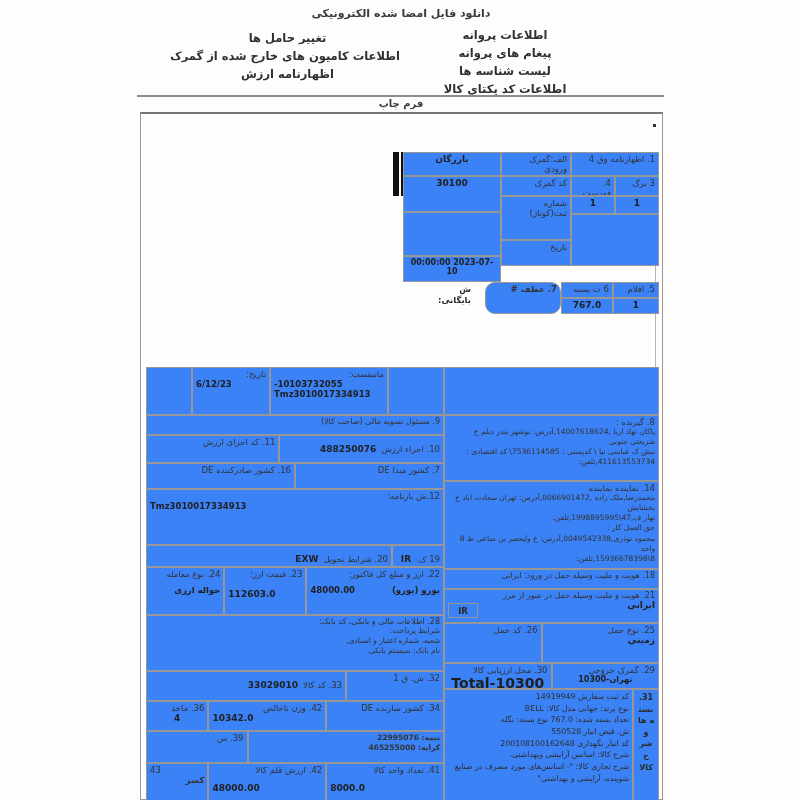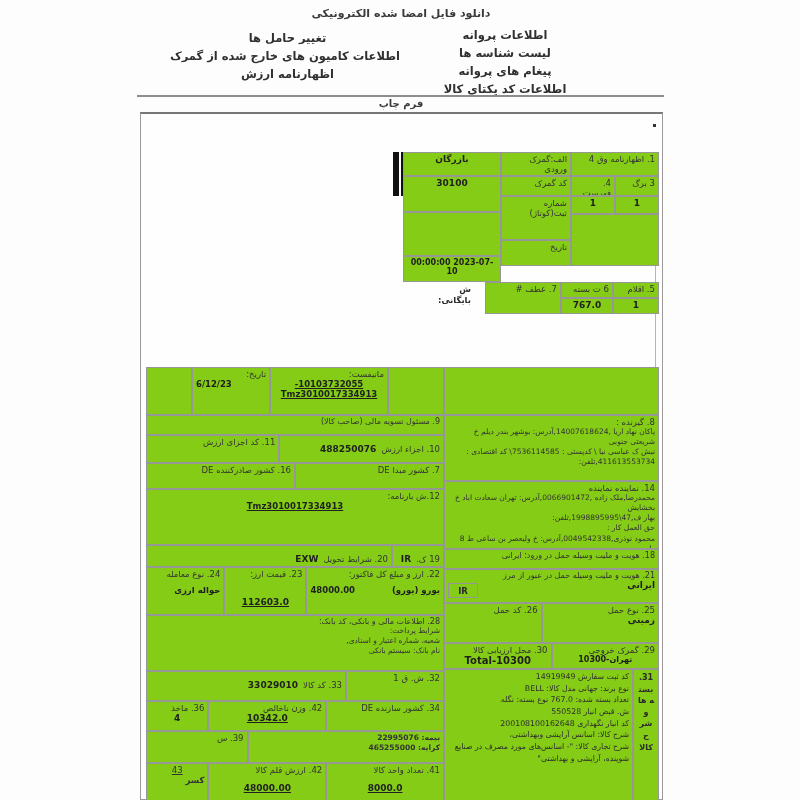--- a/index.html
+++ b/index.html
@@ -27,28 +27,28 @@
 
   
   .barcode-block { position:absolute; top:38px; right:22px; width:268px; text-align:center; }
   .bars { height:44px; display:flex; align-items:stretch; justify-content:center; direction:ltr; }
   .bars span { background:#111; margin-right:2px; }
   .bc-num { direction:ltr; font-family:"DejaVu Sans Mono", monospace; font-size:15px;
     font-weight:700; letter-spacing:2px; color:#1a1a1a; margin-top:1px; }
   .bc-cap { font-size:9px; color:#3a3a3a; margin-top:14px; }
 
   
-  .cell { border:1px solid #979797; padding:1px 3px; overflow:hidden; background:#84cc16; }
+  .cell { border:1px solid #979797; padding:1px 3px; overflow:hidden; background:#3b82f6; }
   .lbl { font-size:8.5px; color:#333; }
   .val { font-size:9px; font-weight:600; color:#1f1f1f; }
   .tiny { font-size:7.5px; line-height:1.35; color:#333; }
   .num { direction:ltr; unicode-bidi:isolate; }
   .ctr { text-align:center; }
-  .lft { text-align:center;text-decoration:underline; }
-  .bold { font-weight:400; }
+  .lft { text-align:left; }
+  .bold { font-weight:700;border-radius:10px; }
   .row { display:flex; }
 
   
   .toptable { position:absolute; top:38px; left:262px; width:256px; }
   .tt-main { display:flex; }
   .tt-row2 { display:flex; height:32px; margin-top:0; }
 
   .archive { border:none; background:transparent; font-size:8.5px; font-weight:600; color:#2b2b2b;
     padding-top:2px; width:44px; margin-right:14px; line-height:1.3; }
 
@@ -65,22 +65,22 @@
 </style>
 </head>
 <body>
 
 <div class="page">
 
   <div class="dl-link">دانلود فایل امضا شده الکترونیکی</div>
 
   <div class="nav-col nav-right">
     <div class="nav-item">اطلاعات پروانه</div>
+    <div class="nav-item">پیغام های پروانه</div>
     <div class="nav-item">لیست شناسه ها</div>
-    <div class="nav-item">پیغام های پروانه</div>
     <div class="nav-item">اطلاعات کد یکتای کالا</div>
   </div>
 
   <div class="nav-col nav-left">
     <div class="nav-item">تغییر حامل ها</div>
     <div class="nav-item">اطلاعات کامیون های خارج شده از گمرک</div>
     <div class="nav-item">اظهارنامه ارزش</div>
   </div>
 
   <div class="rule-top"></div>
@@ -188,21 +188,21 @@
       <div class="col-r">
         <div class="cell" style="height:48px"></div>
 
         <div class="cell" style="height:66px">
           <div class="lbl">8. گیرنده :</div>
           <div class="tiny">پاکان نهاد اریا ,14007618624,آدرس: بوشهر بندر دیلم خ شریعتی جنوبی</div>
           <div class="tiny">نبش ک عباسی نیا \ کدپستی : 7536114585\ کد اقتصادی :</div>
           <div class="tiny">411613553734,تلفن:</div>
         </div>
 
-        <div class="cell" style="height:68px">
+        <div class="cell" style="height:88px">
           <div class="lbl">14. نماینده نماینده</div>
           <div class="tiny">محمدرضا,ملک زاده ,0066901472,آدرس: تهران سعادت اباد خ بخشایش</div>
           <div class="tiny">بهار ف,47\1998895995,تلفن:</div>
           <div class="tiny">حق العمل کار :</div>
           <div class="tiny">محمود نوذری,0049542338,آدرس: خ ولیعصر بن ساعی ط 8 واحد</div>
           <div class="tiny">8\15936678398,تلفن:</div>
         </div>
 
         <div class="cell lbl" style="height:20px;font-size:8px">18. هویت و ملیت وسیله حمل در ورود: ایرانی</div>
 
@@ -220,21 +220,21 @@
           <div class="cell lbl" style="flex:0.9">26. کد حمل</div>
         </div>
 
         <div class="row" style="height:26px">
           <div class="cell" style="flex:1">
             <div class="lbl">29. گمرک خروجی</div>
             <div class="val ctr" style="font-size:8px">تهران-10300</div>
           </div>
           <div class="cell" style="flex:1">
             <div class="lbl">30. محل ارزیابی کالا</div>
-            <div class="val ctr num" style="font-size:10px">Total-10300</div>
+            <div class="val ctr num" style="font-size:14px">Total-10300</div>
           </div>
         </div>
 
         <div class="row" style="flex:1">
           <div class="cell side31">31. بسته ها و شرح کالا</div>
           <div class="cell" style="flex:1">
             <div class="l31">کد ثبت سفارش 14919949</div>
             <div class="l31">نوع برند: جهانی    مدل کالا: BELL</div>
             <div class="l31">تعداد بسته شده: 767.0    نوع بسته: نگله</div>
             <div class="l31">ش. قبض انبار 550528</div>
@@ -297,21 +297,21 @@
         <div class="row" style="height:48px">
           <div class="cell" style="flex:1.75">
             <div class="lbl">22. ارز و مبلغ کل فاکتور:</div>
             <div class="row" style="justify-content:space-between;margin-top:6px">
               <span class="val" style="font-size:8.5px">یورو (یورو)</span>
               <span class="val num" style="font-size:8.5px">48000.00</span>
             </div>
           </div>
           <div class="cell" style="flex:1">
             <div class="lbl">23. قیمت ارز:</div>
-            <div class="val num lft" style="margin-top:18px">112603.0</div>
+            <div class="val num lft" style="margin-top:10px">112603.0</div>
           </div>
           <div class="cell" style="flex:0.95">
             <div class="lbl">24. نوع معامله</div>
             <div class="val" style="font-size:8.5px;margin-top:6px">حواله ارزی</div>
           </div>
         </div>
 
         <div class="cell" style="height:56px">
           <div class="lbl" style="font-size:8px">28. اطلاعات مالی و بانکی، کد بانک:</div>
           <div class="tiny">شرایط پرداخت:</div>

